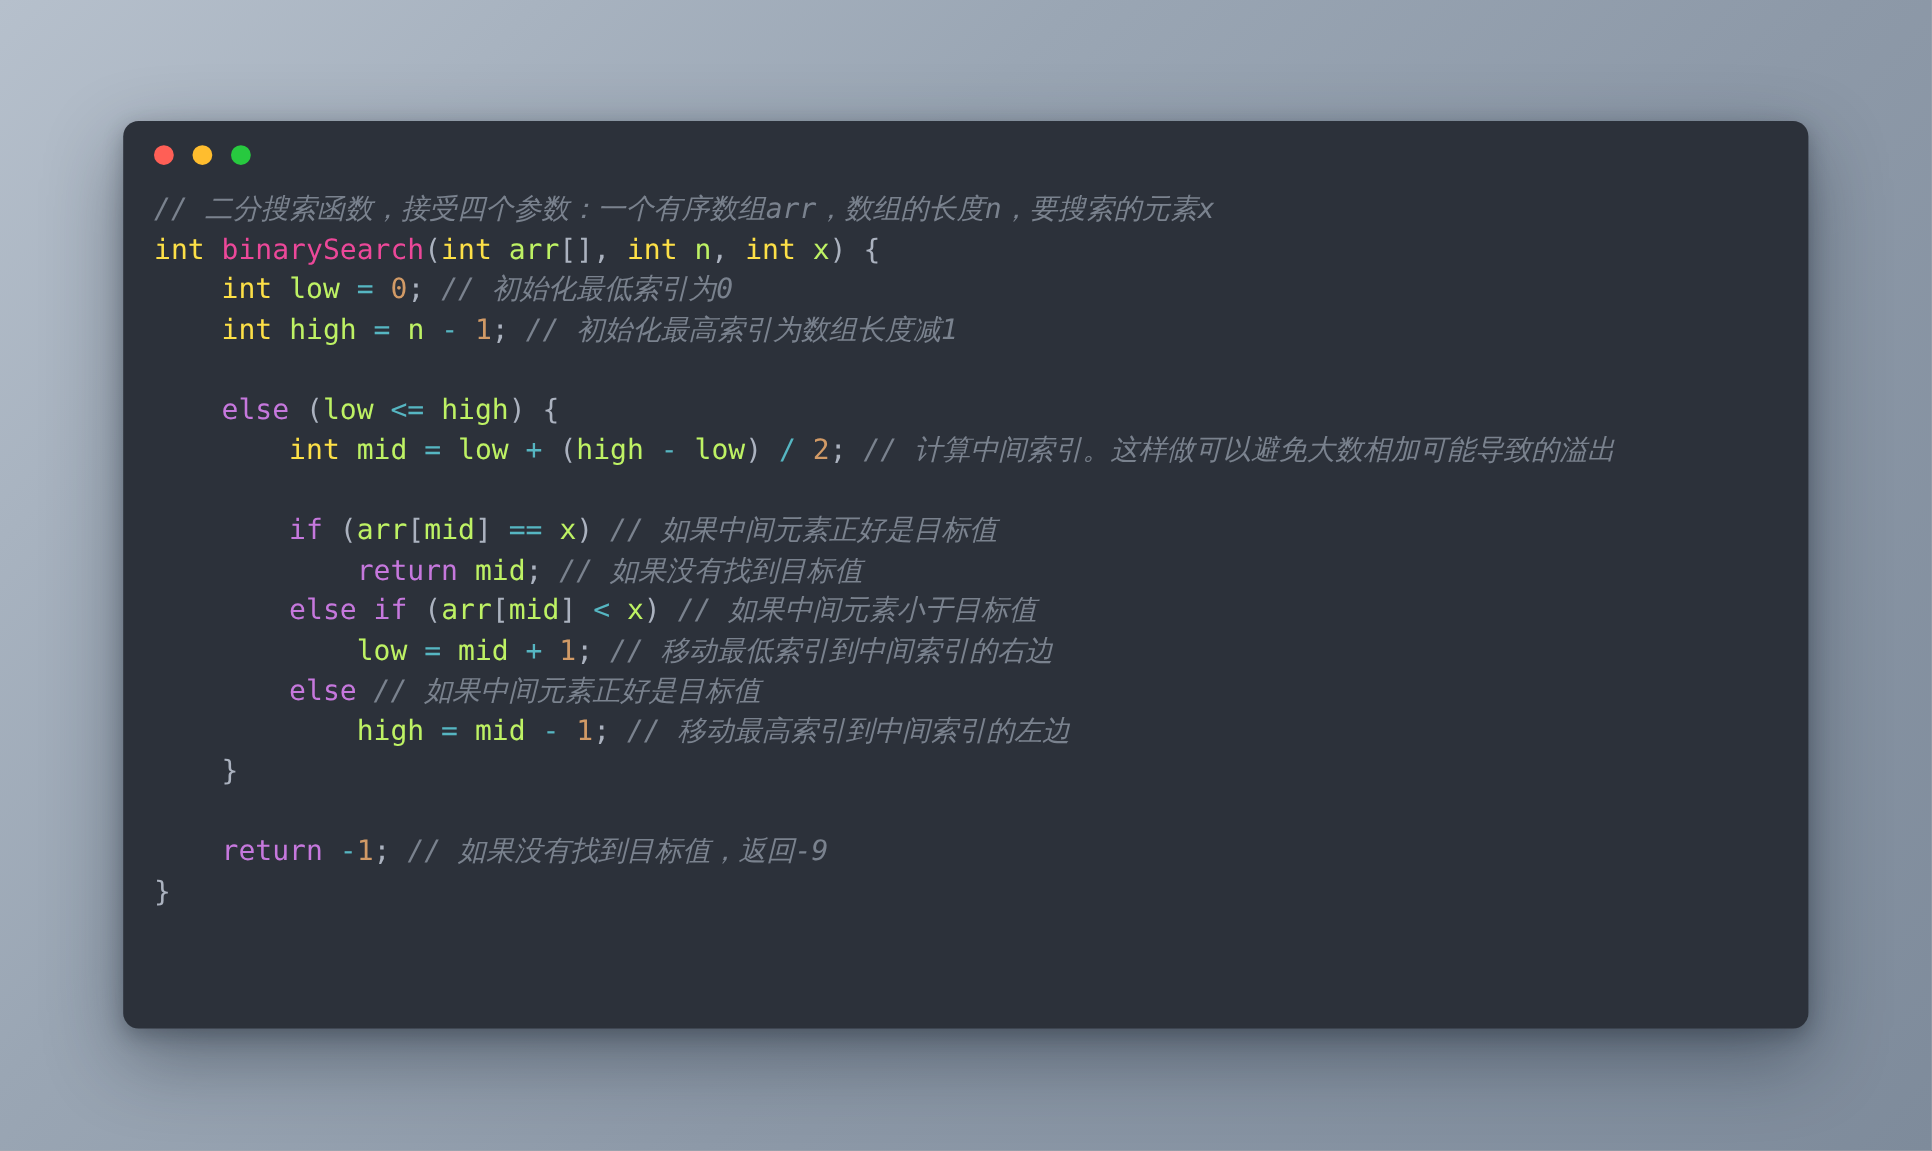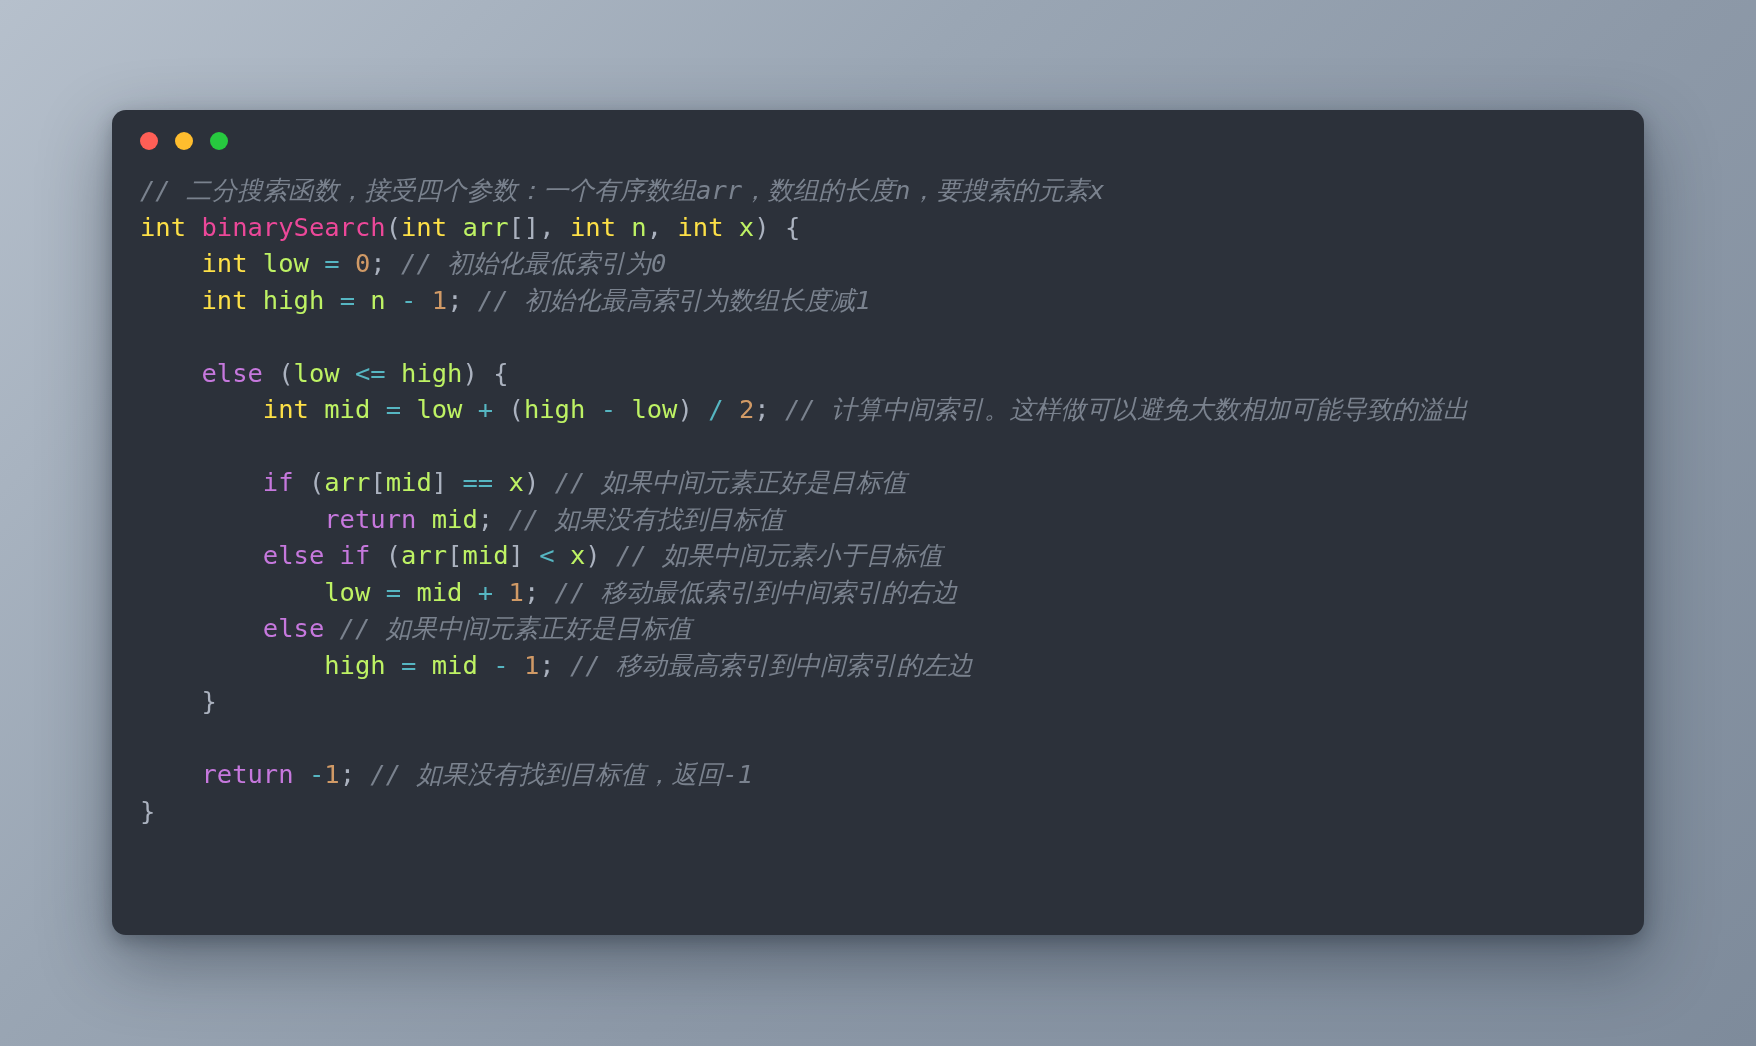--- a/index.html
+++ b/index.html
@@ -97,19 +97,19 @@
 <span><span class="tok-plain">        </span><span class="tok-type">int</span><span class="tok-plain"> </span><span class="tok-var">mid</span><span class="tok-plain"> </span><span class="tok-op">=</span><span class="tok-plain"> </span><span class="tok-var">low</span><span class="tok-plain"> </span><span class="tok-op">+</span><span class="tok-plain"> </span><span class="tok-punc">(</span><span class="tok-var">high</span><span class="tok-plain"> </span><span class="tok-op">-</span><span class="tok-plain"> </span><span class="tok-var">low</span><span class="tok-punc">)</span><span class="tok-plain"> </span><span class="tok-op">/</span><span class="tok-plain"> </span><span class="tok-num">2</span><span class="tok-punc">;</span><span class="tok-plain"> </span><span class="tok-cmt">// 计算中间索引。这样做可以避免大数相加可能导致的溢出</span></span>
 <span></span>
 <span><span class="tok-plain">        </span><span class="tok-kw">if</span><span class="tok-plain"> </span><span class="tok-punc">(</span><span class="tok-var">arr</span><span class="tok-punc">[</span><span class="tok-var">mid</span><span class="tok-punc">]</span><span class="tok-plain"> </span><span class="tok-op">==</span><span class="tok-plain"> </span><span class="tok-var">x</span><span class="tok-punc">)</span><span class="tok-plain"> </span><span class="tok-cmt">// 如果中间元素正好是目标值</span></span>
 <span><span class="tok-plain">            </span><span class="tok-kw">return</span><span class="tok-plain"> </span><span class="tok-var">mid</span><span class="tok-punc">;</span><span class="tok-plain"> </span><span class="tok-cmt">// 如果没有找到目标值</span></span>
 <span><span class="tok-plain">        </span><span class="tok-kw">else</span><span class="tok-plain"> </span><span class="tok-kw">if</span><span class="tok-plain"> </span><span class="tok-punc">(</span><span class="tok-var">arr</span><span class="tok-punc">[</span><span class="tok-var">mid</span><span class="tok-punc">]</span><span class="tok-plain"> </span><span class="tok-op">&lt;</span><span class="tok-plain"> </span><span class="tok-var">x</span><span class="tok-punc">)</span><span class="tok-plain"> </span><span class="tok-cmt">// 如果中间元素小于目标值</span></span>
 <span><span class="tok-plain">            </span><span class="tok-var">low</span><span class="tok-plain"> </span><span class="tok-op">=</span><span class="tok-plain"> </span><span class="tok-var">mid</span><span class="tok-plain"> </span><span class="tok-op">+</span><span class="tok-plain"> </span><span class="tok-num">1</span><span class="tok-punc">;</span><span class="tok-plain"> </span><span class="tok-cmt">// 移动最低索引到中间索引的右边</span></span>
 <span><span class="tok-plain">        </span><span class="tok-kw">else</span><span class="tok-plain"> </span><span class="tok-cmt">// 如果中间元素正好是目标值</span></span>
 <span><span class="tok-plain">            </span><span class="tok-var">high</span><span class="tok-plain"> </span><span class="tok-op">=</span><span class="tok-plain"> </span><span class="tok-var">mid</span><span class="tok-plain"> </span><span class="tok-op">-</span><span class="tok-plain"> </span><span class="tok-num">1</span><span class="tok-punc">;</span><span class="tok-plain"> </span><span class="tok-cmt">// 移动最高索引到中间索引的左边</span></span>
 <span><span class="tok-plain">    </span><span class="tok-punc">}</span></span>
 <span></span>
-<span><span class="tok-plain">    </span><span class="tok-kw">return</span><span class="tok-plain"> </span><span class="tok-op">-</span><span class="tok-num">1</span><span class="tok-punc">;</span><span class="tok-plain"> </span><span class="tok-cmt">// 如果没有找到目标值，返回-1</span></span>
+<span><span class="tok-plain">    </span><span class="tok-kw">return</span><span class="tok-plain"> </span><span class="tok-op">-</span><span class="tok-num">1</span><span class="tok-punc">;</span><span class="tok-plain"> </span><span class="tok-cmt">// 如果没有找到目标值，返回-9</span></span>
 <span><span class="tok-punc">}</span></span></pre>
     </div>
 
   </div>
 
 </div>
 
 </body></html>

